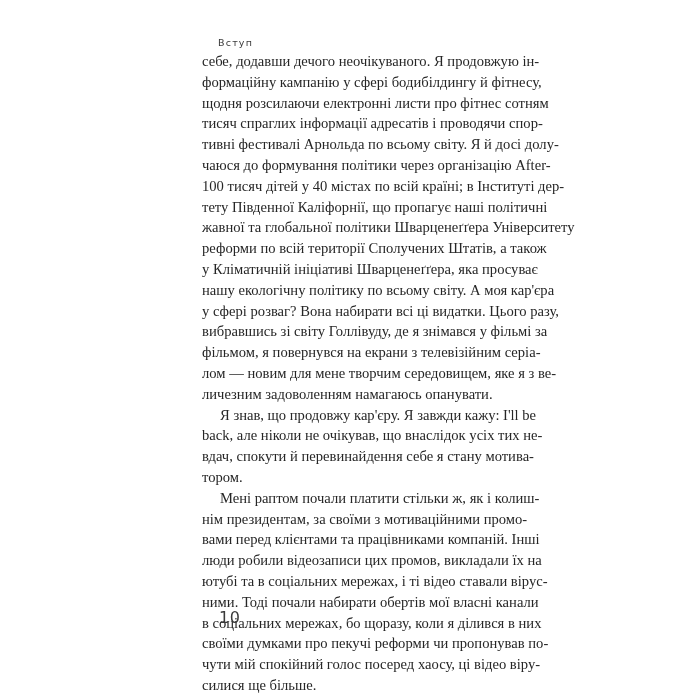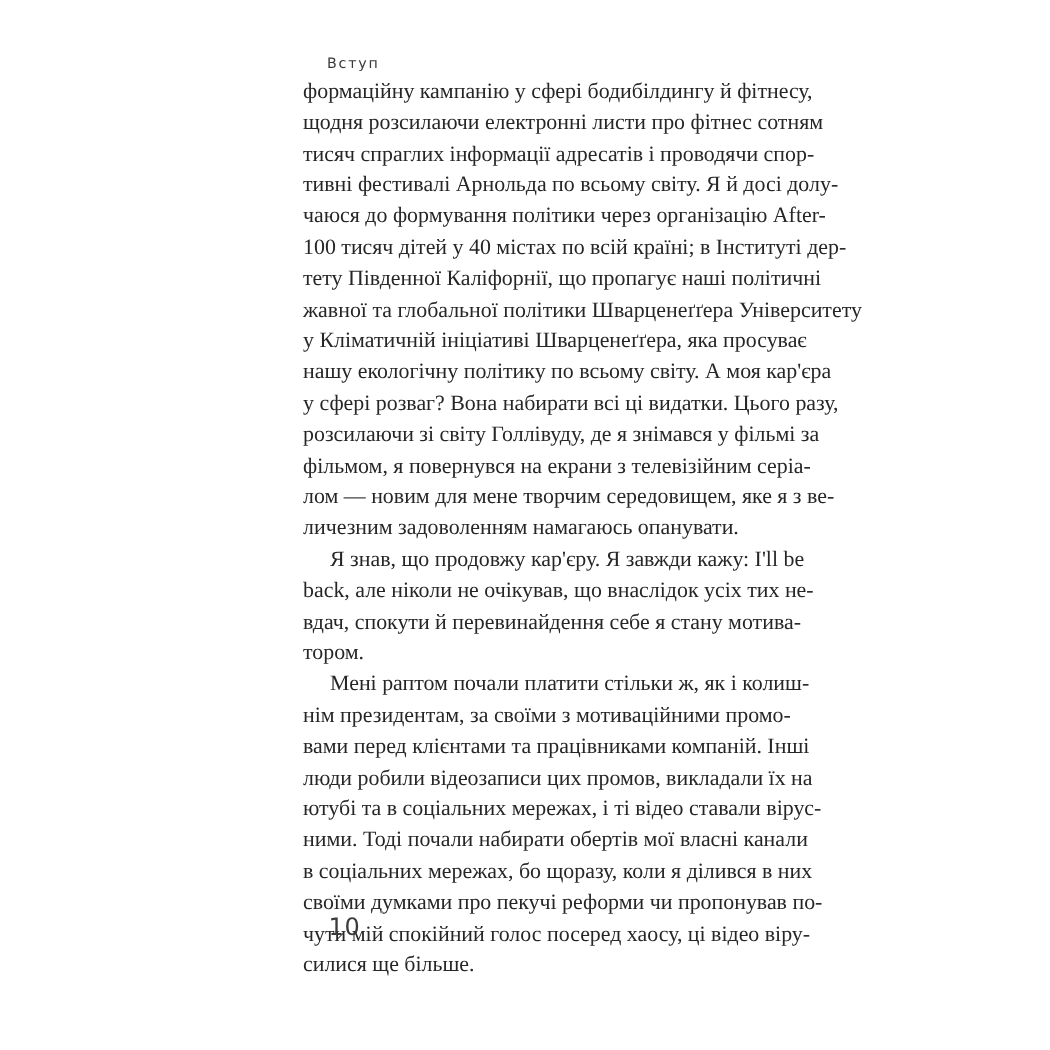--- a/index.html
+++ b/index.html
@@ -63,32 +63,34 @@
   </style>
 </head>
 <body>
 
 <div class="page">
   <div class="running-head">Вступ</div>
 
   <div class="text-block">
 
     <div>
+      <span class="line">себе, додавши дечого неочікуваного. Я продовжую ін-</span>
       <span class="line">формаційну кампанію у сфері бодибілдингу й фітнесу,</span>
       <span class="line">щодня розсилаючи електронні листи про фітнес сотням</span>
       <span class="line">тисяч спраглих інформації адресатів і проводячи спор-</span>
       <span class="line">тивні фестивалі Арнольда по всьому світу. Я й досі долу-</span>
       <span class="line">чаюся до формування політики через організацію After-</span>
       <span class="line">100 тисяч дітей у 40 містах по всій країні; в Інституті дер-</span>
       <span class="line">тету Південної Каліфорнії, що пропагує наші політичні</span>
       <span class="line">жавної та глобальної політики Шварценеґґера Університету</span>
+      <span class="line">реформи по всій території Сполучених Штатів, а також</span>
       <span class="line">у Кліматичній ініціативі Шварценеґґера, яка просуває</span>
       <span class="line">нашу екологічну політику по всьому світу. А моя кар'єра</span>
       <span class="line">у сфері розваг? Вона набирати всі ці видатки. Цього разу,</span>
-      <span class="line">розсилаючи зі світу Голлівуду, де я знімався у фільмі за</span>
+      <span class="line">вибравшись зі світу Голлівуду, де я знімався у фільмі за</span>
       <span class="line">фільмом, я повернувся на екрани з телевізійним серіа-</span>
       <span class="line">лом — новим для мене творчим середовищем, яке я з ве-</span>
       <span class="line last">личезним задоволенням намагаюсь опанувати.</span>
     </div>
 
     <div>
       <span class="line indent">Я знав, що продовжу кар'єру. Я завжди кажу: I'll be</span>
       <span class="line">back, але ніколи не очікував, що внаслідок усіх тих не-</span>
       <span class="line">вдач, спокути й перевинайдення себе я стану мотива-</span>
       <span class="line last">тором.</span>

